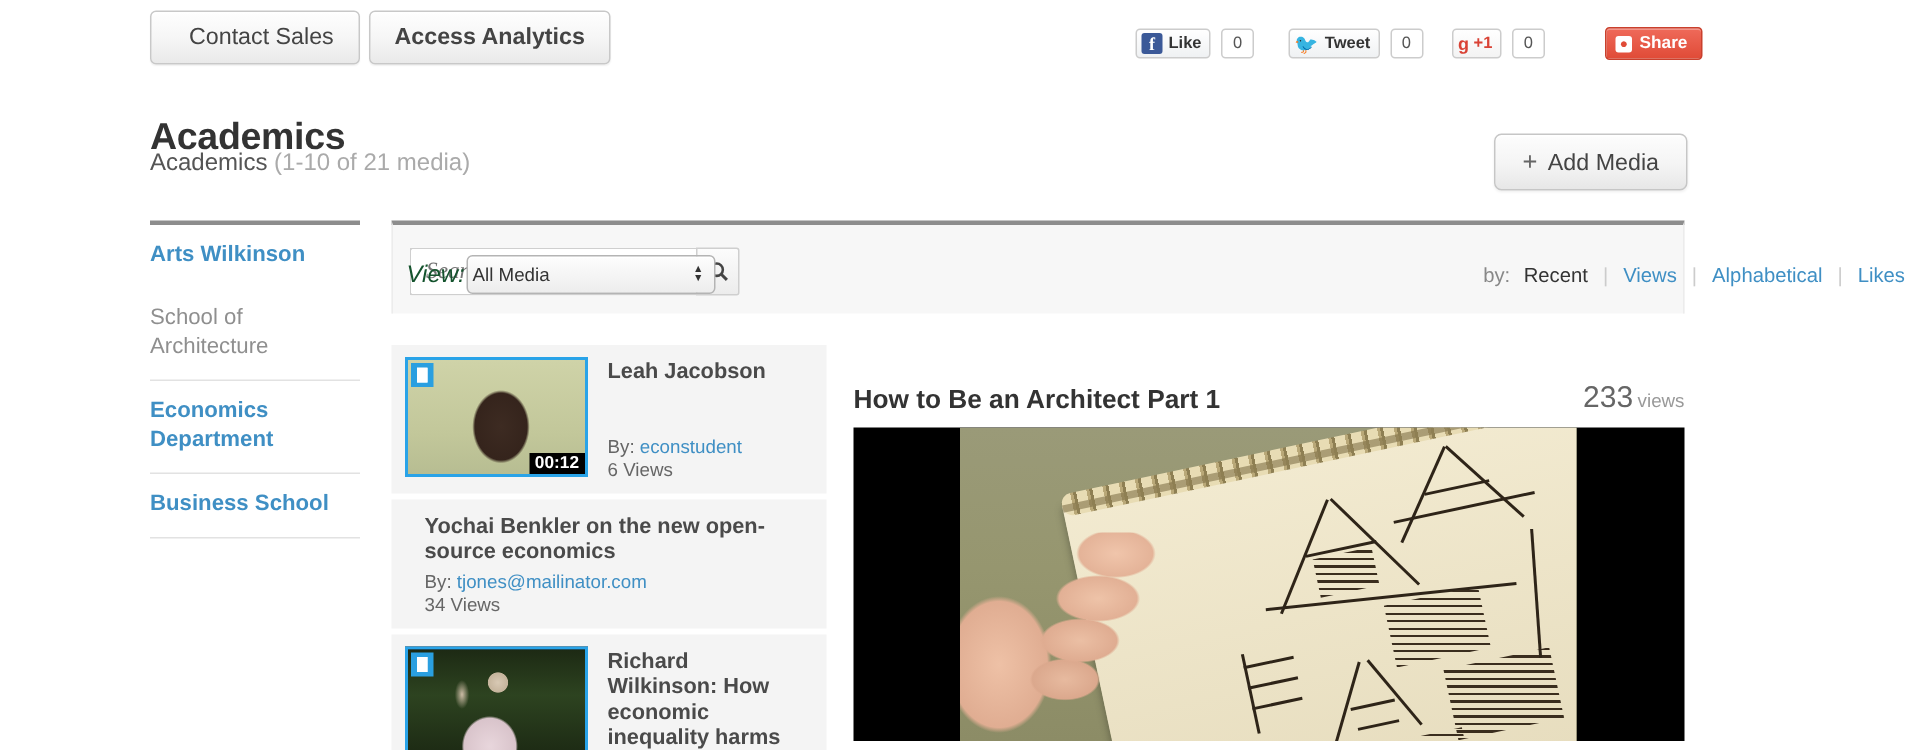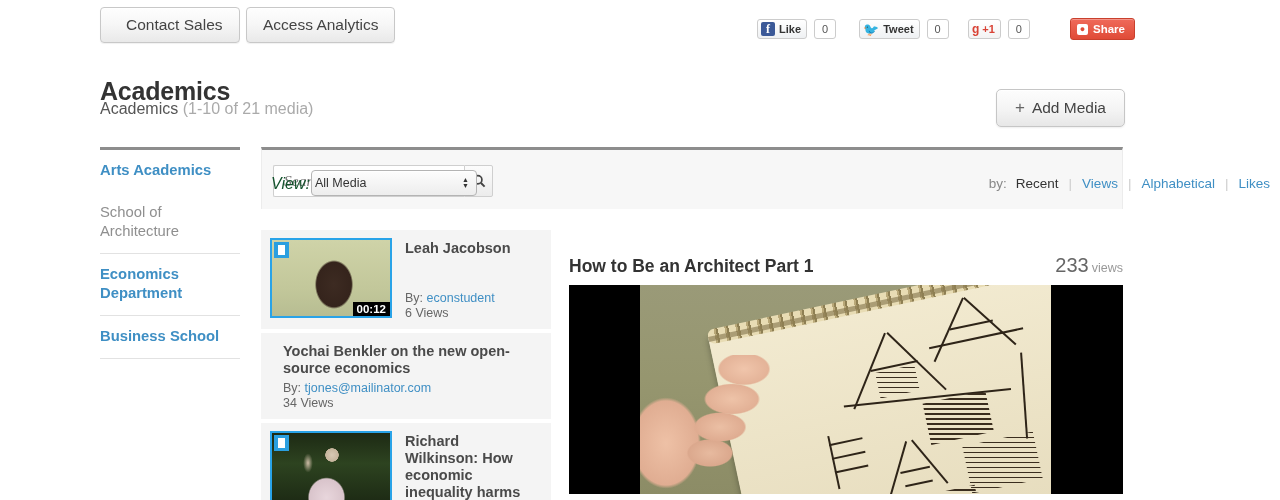--- a/index.html
+++ b/index.html
@@ -18,21 +18,21 @@
   .gbtn {
     position:absolute; top:7px; height:36px;
     background: linear-gradient(to bottom,#fefefe 0%,#f6f6f6 50%,#e9e9e9 100%);
     border:1px solid #c8c8c8; border-radius:4px;
     color:#444; font-size:15.5px; line-height:34px;
     padding:0 16px; text-align:center; white-space:nowrap;
     box-shadow: 0 1px 1px rgba(0,0,0,.06), inset 0 1px 0 #fff;
     cursor:pointer;
   }
   #btn-contact-sales { left:100px;padding-left:25px; }
-  #btn-access-analytics { left:246px; }
+  #btn-access-analytics { left:246px;font-weight:bold; }
 
   
   .social { position:absolute; top:18px; height:22px; display:flex; align-items:center; }
   .sbox {
     display:flex; align-items:center; height:20px;
     border:1px solid #ccc; border-radius:3px;
     background: linear-gradient(to bottom,#fff,#eff1f3);
     font-size:11px; font-weight:bold; color:#333;
     padding:0 5px 0 3px; white-space:nowrap;
   }
@@ -310,21 +310,21 @@
     <span class="count">(1-10 of 21 media)</span>
   </div>
 
   <div id="btn-add-media">
     <span class="plus">+</span><span>Add Media</span>
   </div>
 
   <div id="sidebar">
     <div class="toprule"></div>
 
-    <div class="side-item link">Arts Academics</div>
+    <div class="side-item link">Arts Wilkinson</div>
 
     <div class="side-item current">School of Architecture</div>
 
     <div class="side-sep"></div>
 
     <div class="side-item link">Economics Department</div>
 
     <div class="side-sep"></div>
 
     <div class="side-item link">Business School</div>

